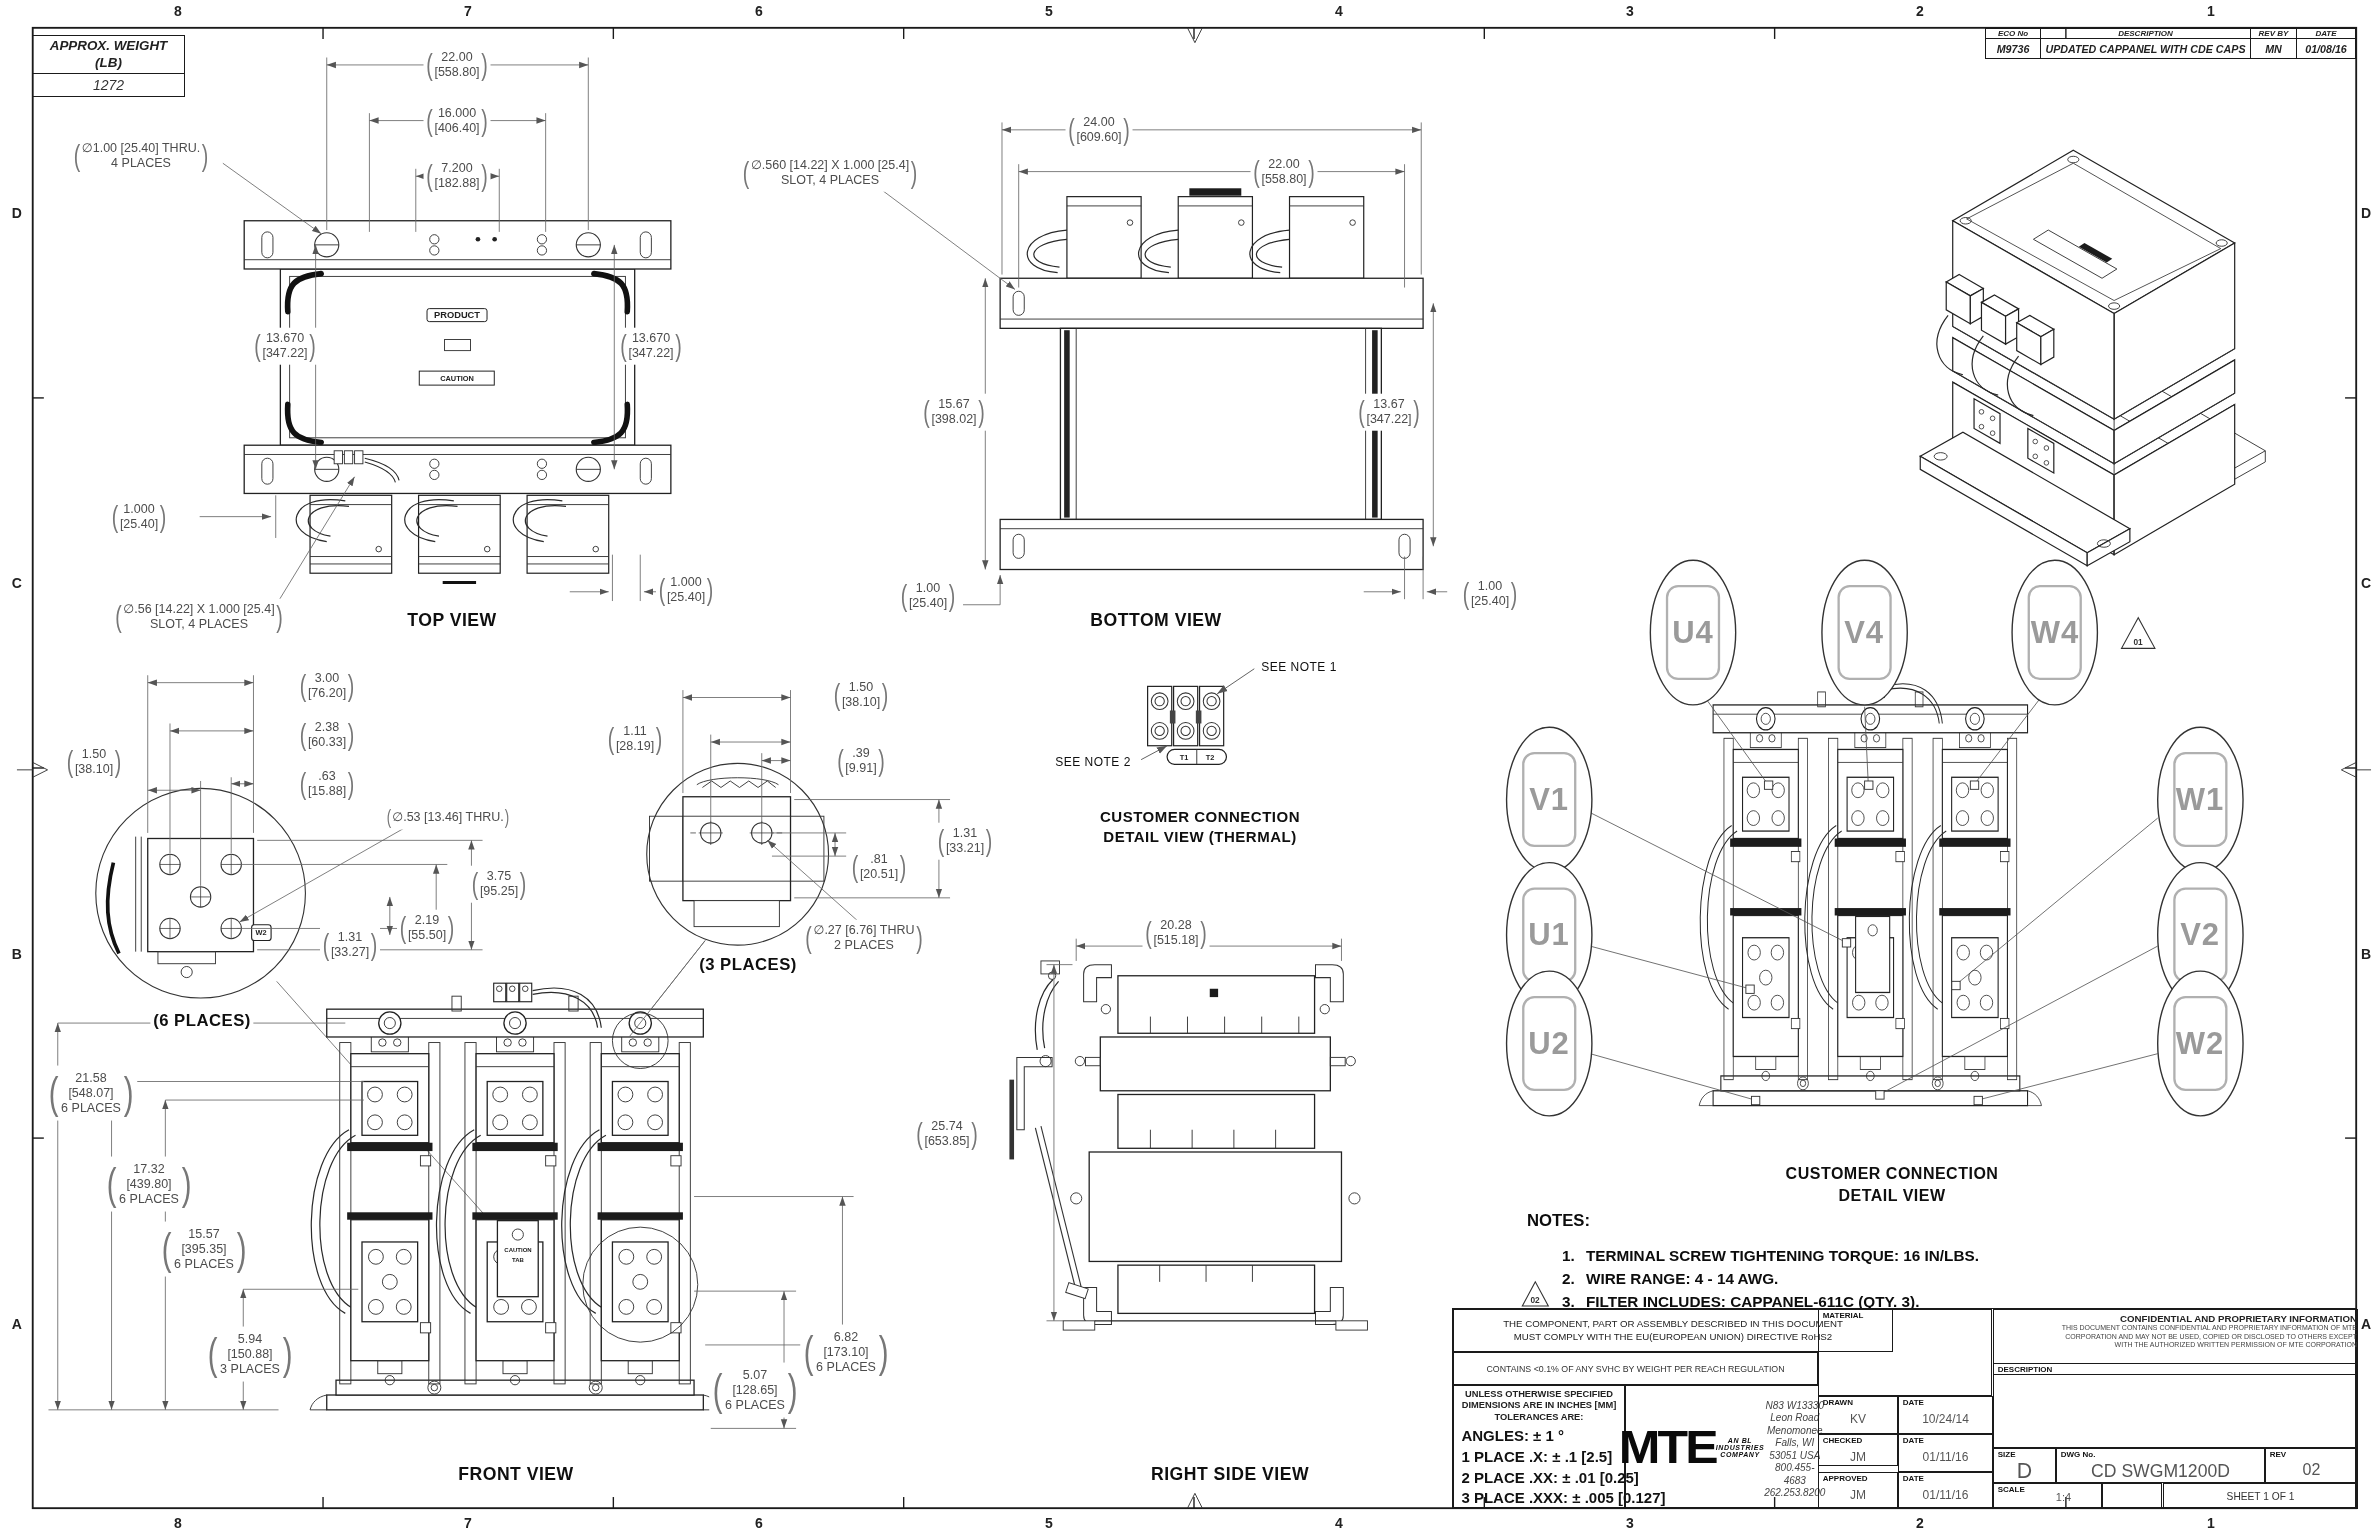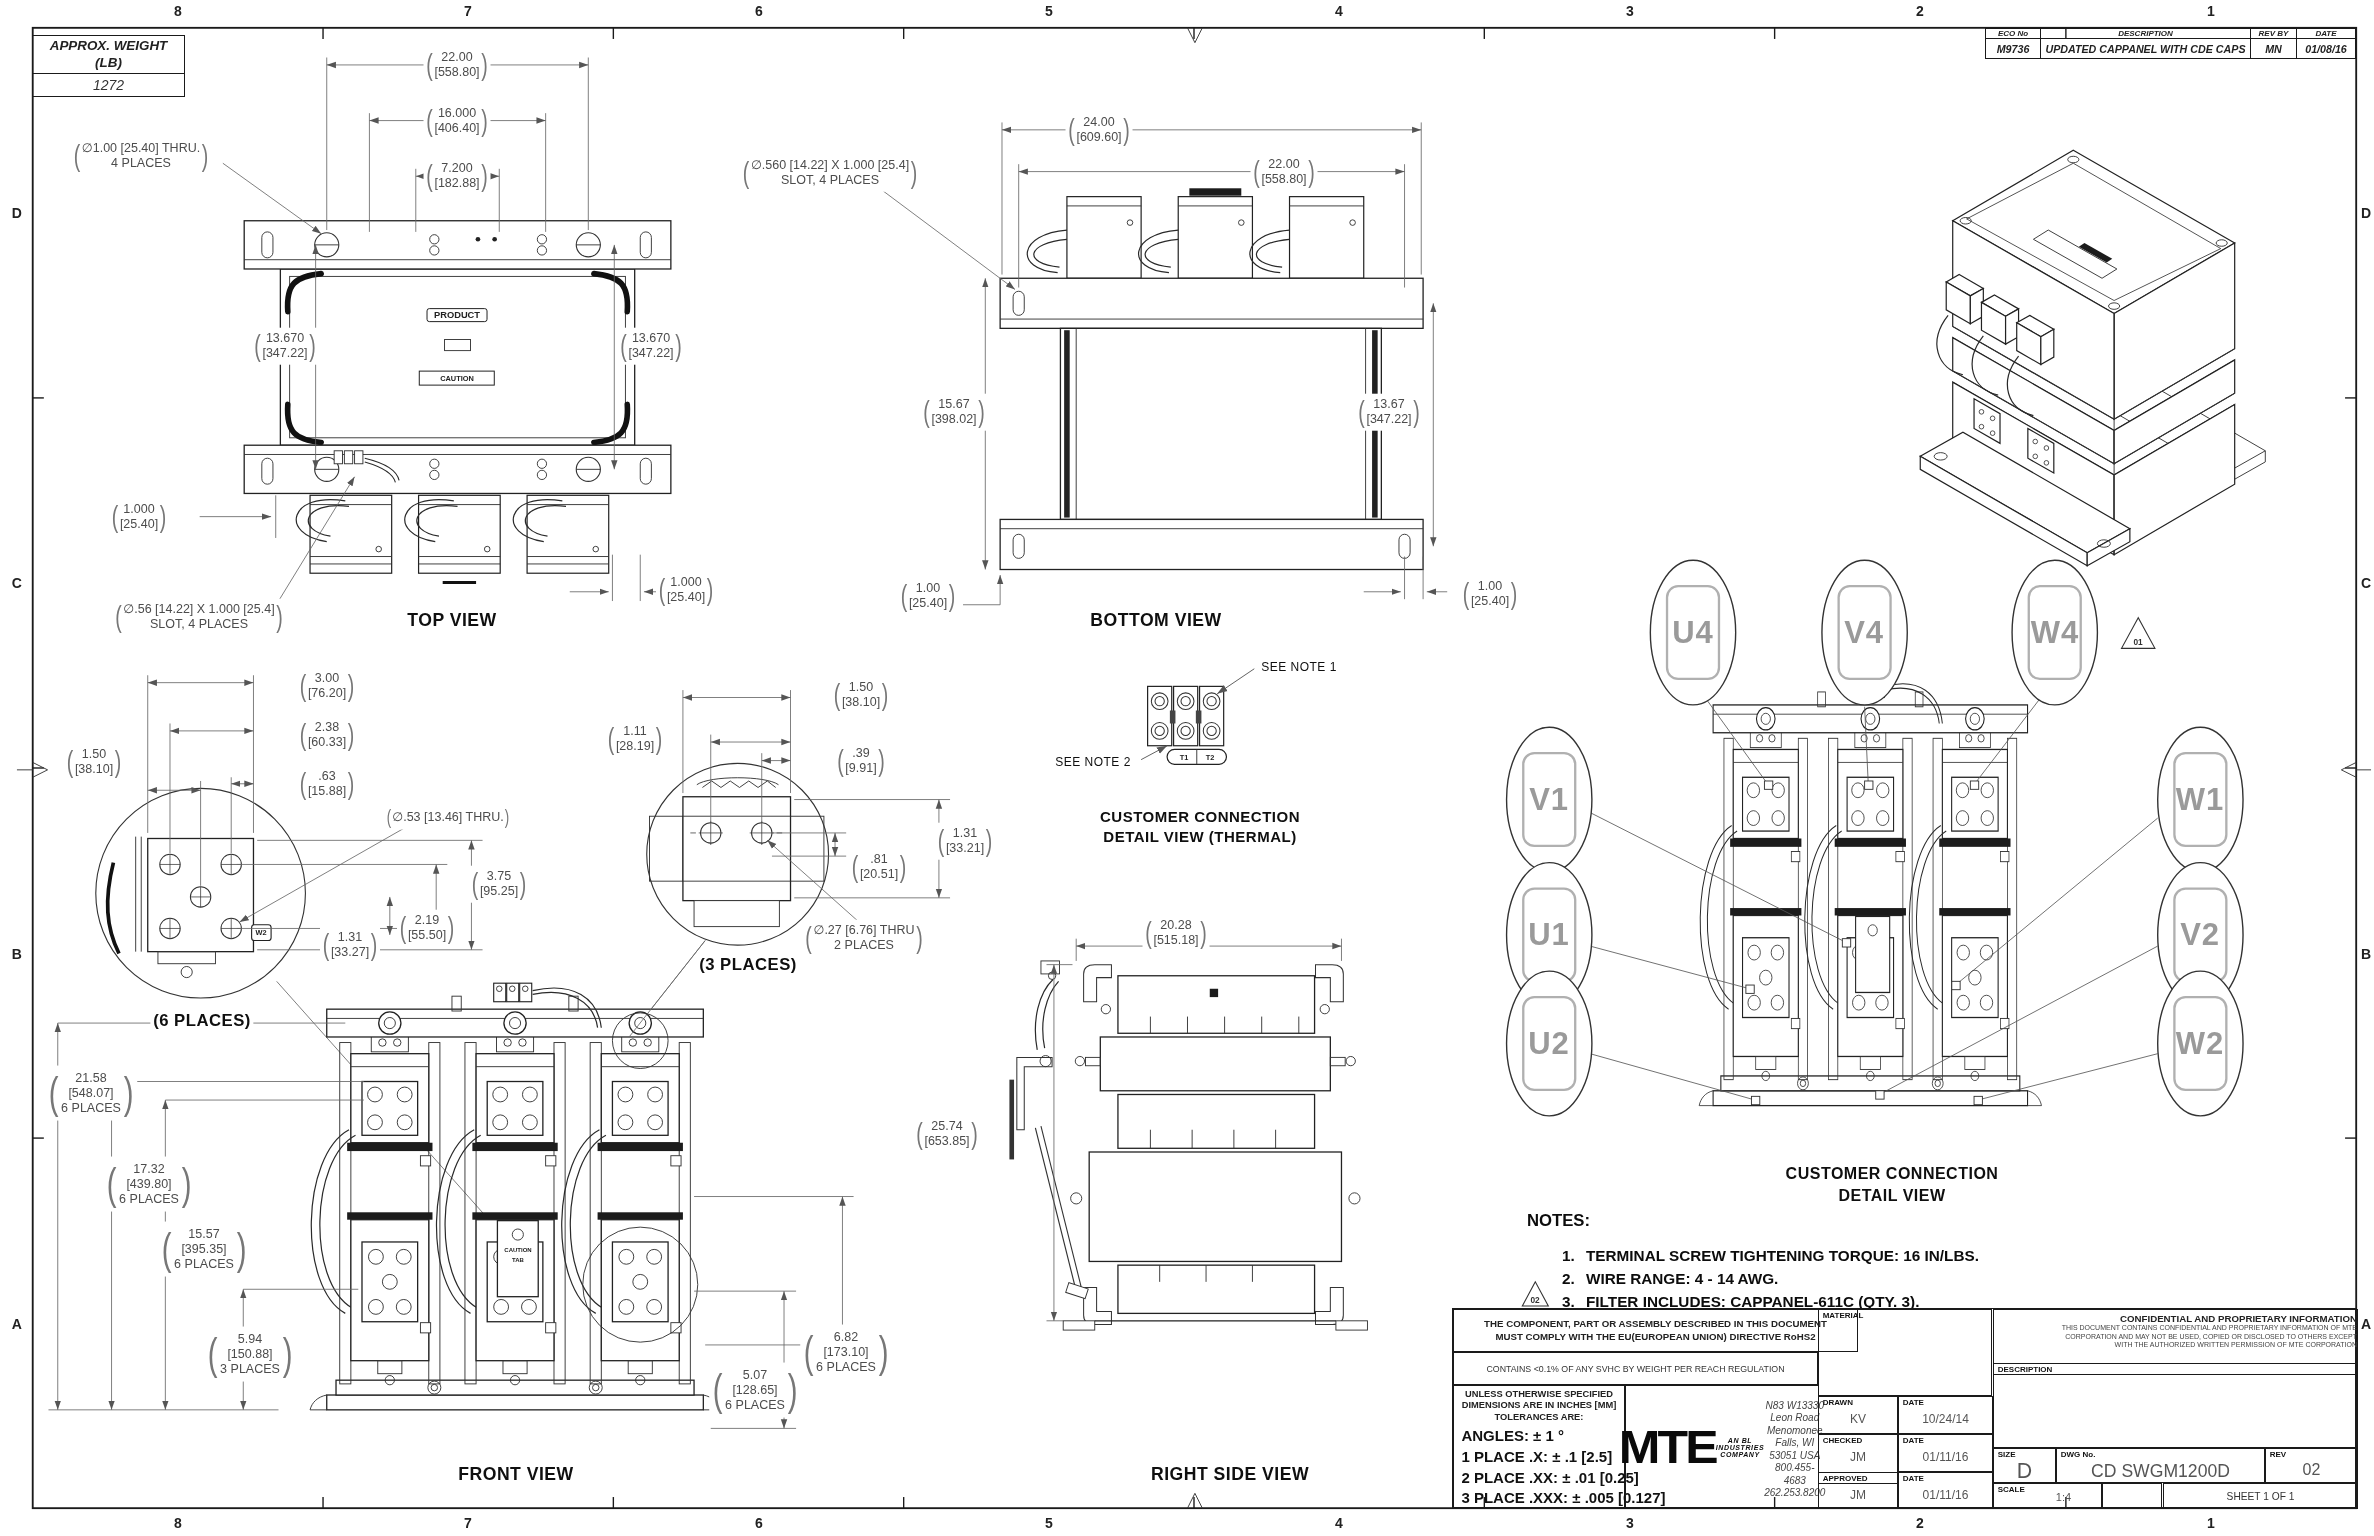--- a/index.html
+++ b/index.html
@@ -905,21 +905,21 @@
 <div class="vlabel" style="left:1892px;top:1196px;font-size:16px">DETAIL VIEW</div>
 
 <div class="notes-title" style="left:1527px;top:1211px">NOTES:</div>
 <div class="note-row" style="left:1562px;top:1247px"><span class="nn">1.</span><span>TERMINAL SCREW TIGHTENING TORQUE:  16 IN/LBS.</span></div>
 <div class="note-row" style="left:1562px;top:1270px"><span class="nn">2.</span><span>WIRE RANGE:  4 - 14 AWG.</span></div>
 <div class="note-row" style="left:1562px;top:1293px"><span class="nn">3.</span><span>FILTER INCLUDES: CAPPANEL-611C (QTY. 3).</span></div>
 <div class="trinum" style="left:1535px;top:1300px">02</div>
 
 <div class="tb">
 
-  <div class="cell cc" style="left:0;top:0;width:405px;height:43px;flex-direction:column;font-size:9.7px;font-weight:bold;line-height:1.3">
+  <div class="cell cc" style="left:0;top:0;width:440px;height:43px;flex-direction:column;font-size:9.7px;font-weight:normal;line-height:1.3">
     <div>THE COMPONENT, PART OR ASSEMBLY DESCRIBED IN THIS DOCUMENT</div>
         <div>MUST COMPLY WITH THE EU(EUROPEAN UNION) DIRECTIVE RoHS2</div>
   </div>
   <div class="cell cc" style="left:0;top:43px;width:365px;height:33px;font-size:8.8px;color:#333">
     <div>CONTAINS &lt;0.1% OF ANY SVHC BY WEIGHT PER REACH REGULATION</div>
   </div>
   <div class="cell" style="left:0;top:76px;width:172px;height:124px">
     <div style="text-align:center;font-size:9.3px;font-weight:bold;line-height:1.25;margin-top:2.8px">
       <div>UNLESS OTHERWISE SPECIFIED</div>
           <div>DIMENSIONS ARE IN INCHES [MM]</div>
@@ -945,21 +945,21 @@
     <span class="lbl">MATERIAL</span>
   </div>
   <div class="cell" style="left:365px;top:87px;width:80px;height:38px">
     <span class="lbl">DRAWN</span>
         <span class="cval" style="top:15px;font-size:12px">KV</span>
   </div>
   <div class="cell" style="left:445px;top:87px;width:95px;height:38px">
     <span class="lbl">DATE</span>
         <span class="cval" style="top:15px;font-size:12px">10/24/14</span>
   </div>
-  <div class="cell" style="left:365px;top:125px;width:80px;height:50px">
+  <div class="cell" style="left:365px;top:125px;width:80px;height:32px">
     <span class="lbl">CHECKED</span>
         <span class="cval" style="top:15px;font-size:12px">JM</span>
   </div>
   <div class="cell" style="left:445px;top:125px;width:95px;height:38px">
     <span class="lbl">DATE</span>
         <span class="cval" style="top:15px;font-size:12px">01/11/16</span>
   </div>
   <div class="cell" style="left:365px;top:163px;width:80px;height:37px">
     <span class="lbl">APPROVED</span>
         <span class="cval" style="top:15px;font-size:12px">JM</span>

